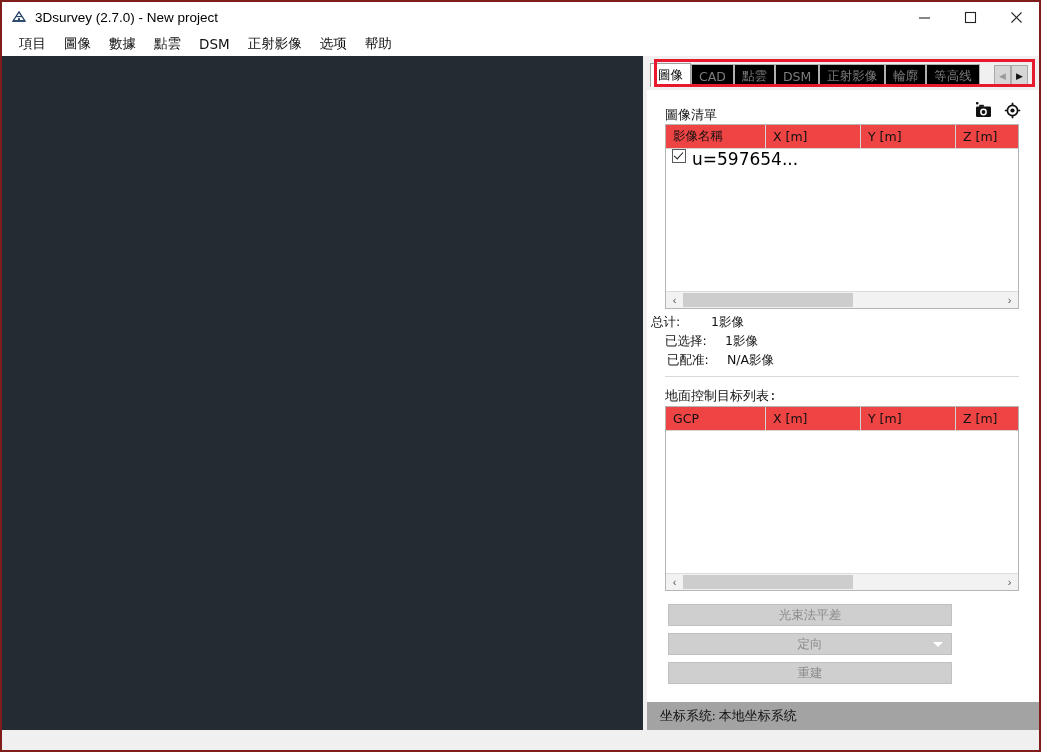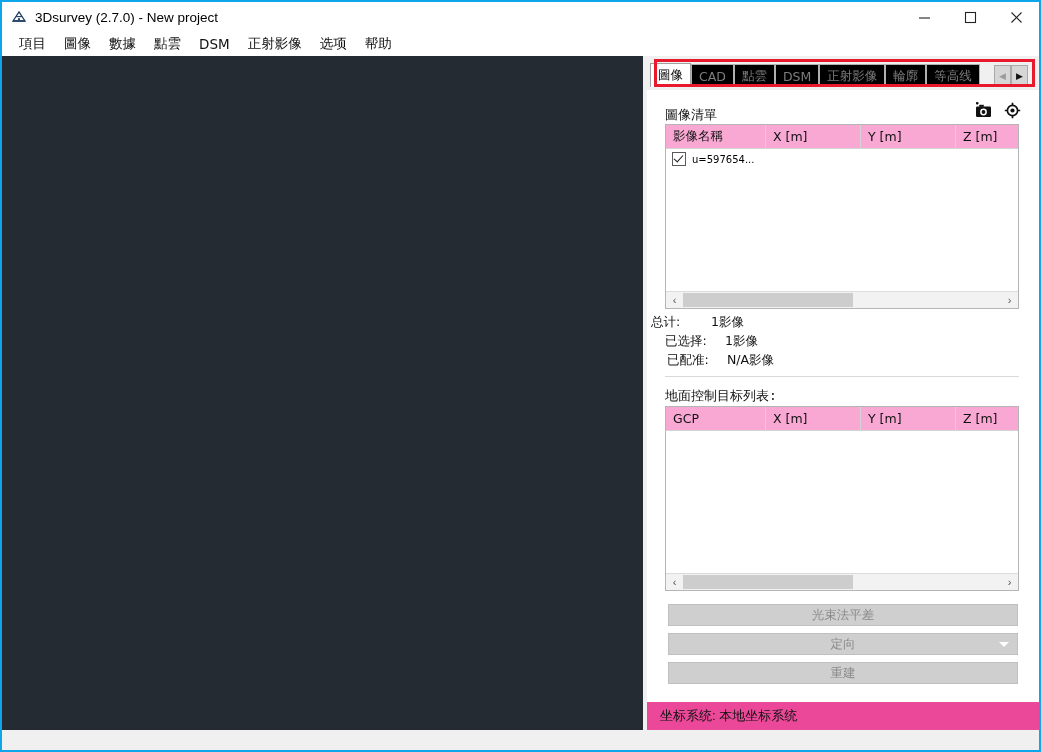--- a/index.html
+++ b/index.html
@@ -13,21 +13,21 @@
     overflow: hidden;
     font-family: "Liberation Sans", "DejaVu Sans", sans-serif;
     font-size: 13px;
     color: #000;
   }
   #app {
     position: relative;
     width: 1041px;
     height: 752px;
     box-sizing: border-box;
-    border: 2px solid #0ea5e9;
+    border: 2px solid #7f1d1d;
     background: #f0f0f0;
   }
 
   
   .titlebar {
     position: absolute;
     left: 0; top: 0;
     width: 1037px;
     height: 30px;
     background: #ffffff;
@@ -219,43 +219,42 @@
     position: absolute;
     box-sizing: border-box;
     border: 1px solid #b5b5b5;
     background: #ffffff;
     overflow: hidden;
   }
   .thead {
     display: flex;
     height: 23px;
     border-bottom: 1px solid #d4d4d4;
-    background: #f9a8d4;
+    background: #ef4444;
   }
   .th {
     box-sizing: border-box;
     display: flex;
     align-items: center;
     padding-left: 7px;
     font-size: 12.5px;
     color: #111;
     border-right: 1px solid #d4d4d4;
     font-family: "DejaVu Sans", "Liberation Sans", sans-serif;
   }
   .th:last-child { border-right: none; }
   .trow {
     display: flex;
     height: 20px;
     align-items: center;
   }
   .cell-name {
     display: flex;
-    align-items: center;
     padding-left: 6px;
-    font-size: 10px;
+    font-size: 17px;
     font-family: "DejaVu Sans", "Liberation Sans", sans-serif;
   }
   .chk {
     width: 12px; height: 12px;
     border: 1px solid #5a5a5a;
     background: #fff;
     margin-right: 6px;
     position: relative;
     flex: none;
   }
@@ -315,21 +314,21 @@
   .divider {
     position: absolute;
     height: 1px;
     background: #d9d9d9;
   }
 
   
   .pbtn {
     position: absolute;
     left: 21px;
-    width: 350px;
+    width: 284px;
     height: 22px;
     box-sizing: border-box;
     background: #cfcfcf;
     border: 1px solid #c0c0c0;
     color: #8a8a8a;
     font-size: 12.5px;
     display: flex;
     align-items: center;
     justify-content: center;
     font-family: "DejaVu Sans", "Liberation Sans", sans-serif;
@@ -349,22 +348,22 @@
     left: 645px;
     top: 700px;
     width: 392px;
     height: 28px;
     display: flex;
     align-items: center;
     padding-left: 13px;
     box-sizing: border-box;
     font-size: 13px;
     color: #111;
-    background: #ec4899;
-    font-family: Liberation Sans, sans-serif;
+    background: #a3a3a3;
+    font-family: Liberation Serif, serif;
   }
   .bottomstrip {
     position: absolute;
     left: 0; top: 728px;
     width: 1037px;
     height: 20px;
     background: #f0f0f0;
   }
 </style>
 </head>

